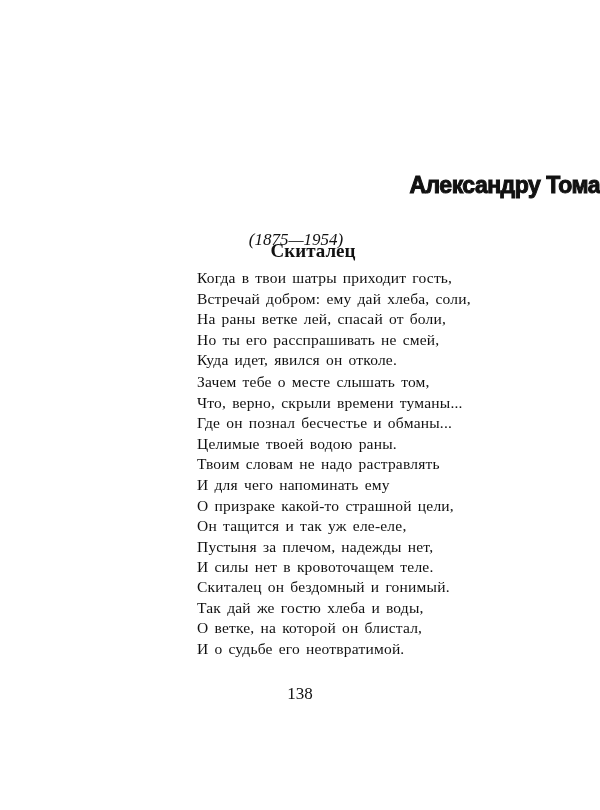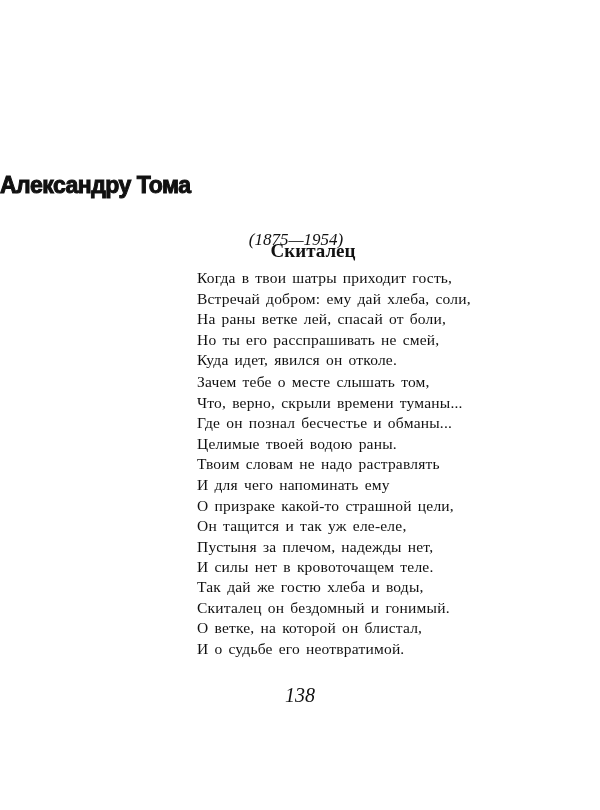--- a/index.html
+++ b/index.html
@@ -1,37 +1,37 @@
 <!DOCTYPE html>
 <html><head>
 <meta charset="utf-8">
 <style>
   html, body { margin: 0; padding: 0; background: #ffffff; }
   body { width: 600px; height: 810px; position: relative; overflow: hidden; color: #111; }
   .author {
-    position: absolute; left: 0; width: 600px; top: 172px; text-align: left;
+    position: absolute; left: 0; width: 600px; top: 172px; text-align: right;
     font-family: "Liberation Sans", sans-serif; font-weight: 900; font-size: 23px;
     letter-spacing: -0.5px; -webkit-text-stroke: 1px #111; color: #111;
   }
   .dates {
     position: absolute; left: 16px; width: 560px; top: 202px; text-align: center;
     font-family: "Liberation Serif", serif; font-style: italic; font-size: 17px; margin-top: 28px;
   }
   .poem-title {
     position: absolute; left: 0; width: 626px; top: 240px; text-align: center;
     font-family: "Liberation Serif", serif; font-weight: bold; font-size: 19px;
   }
   .stanza { position: absolute; left: 182px; }
   .line {
     font-family: "Liberation Serif", serif; font-size: 15.5px; line-height: 20.5px;
     white-space: nowrap; word-spacing: 2px; letter-spacing: 0.2px; margin-left: 15px;
   }
   .page-num {
     position: absolute; left: 0; width: 600px; top: 684px; text-align: center;
-    font-family: "Liberation Serif", serif; font-style: italic; font-size: 20px;
+    font-family: "Liberation Serif", serif; font-size: 17px;
   }
 </style>
 </head>
 <body>
 
 <div class="author">Александру Тома</div>
 <div class="dates">(1875—1954)</div>
 <div class="poem-title">Скиталец</div>
 
 <div class="stanza" style="top:268px">
@@ -52,19 +52,19 @@
 
 <div class="stanza" style="top:475px">
   <div class="line">И для чего напоминать ему</div>
   <div class="line">О призраке какой-то страшной цели,</div>
   <div class="line">Он тащится и так уж еле-еле,</div>
   <div class="line">Пустыня за плечом, надежды нет,</div>
   <div class="line">И силы нет в кровоточащем теле.</div>
 </div>
 
 <div class="stanza" style="top:577px">
+  <div class="line">Скиталец он бездомный и гонимый.</div>
   <div class="line">Так дай же гостю хлеба и воды,</div>
-  <div class="line">Скиталец он бездомный и гонимый.</div>
   <div class="line">О ветке, на которой он блистал,</div>
   <div class="line">И о судьбе его неотвратимой.</div>
 </div>
 
 <div class="page-num">138</div>
 
 </body></html>

